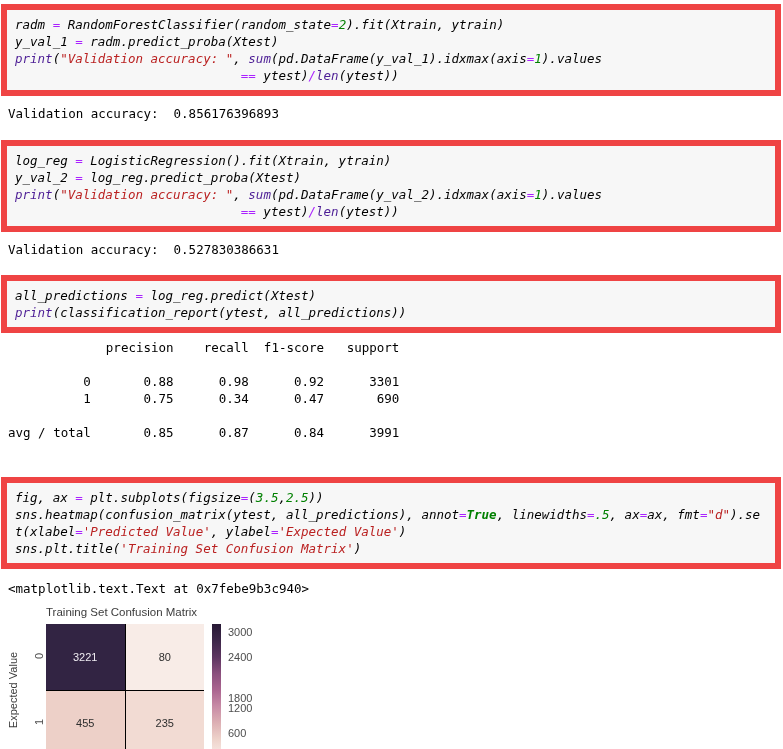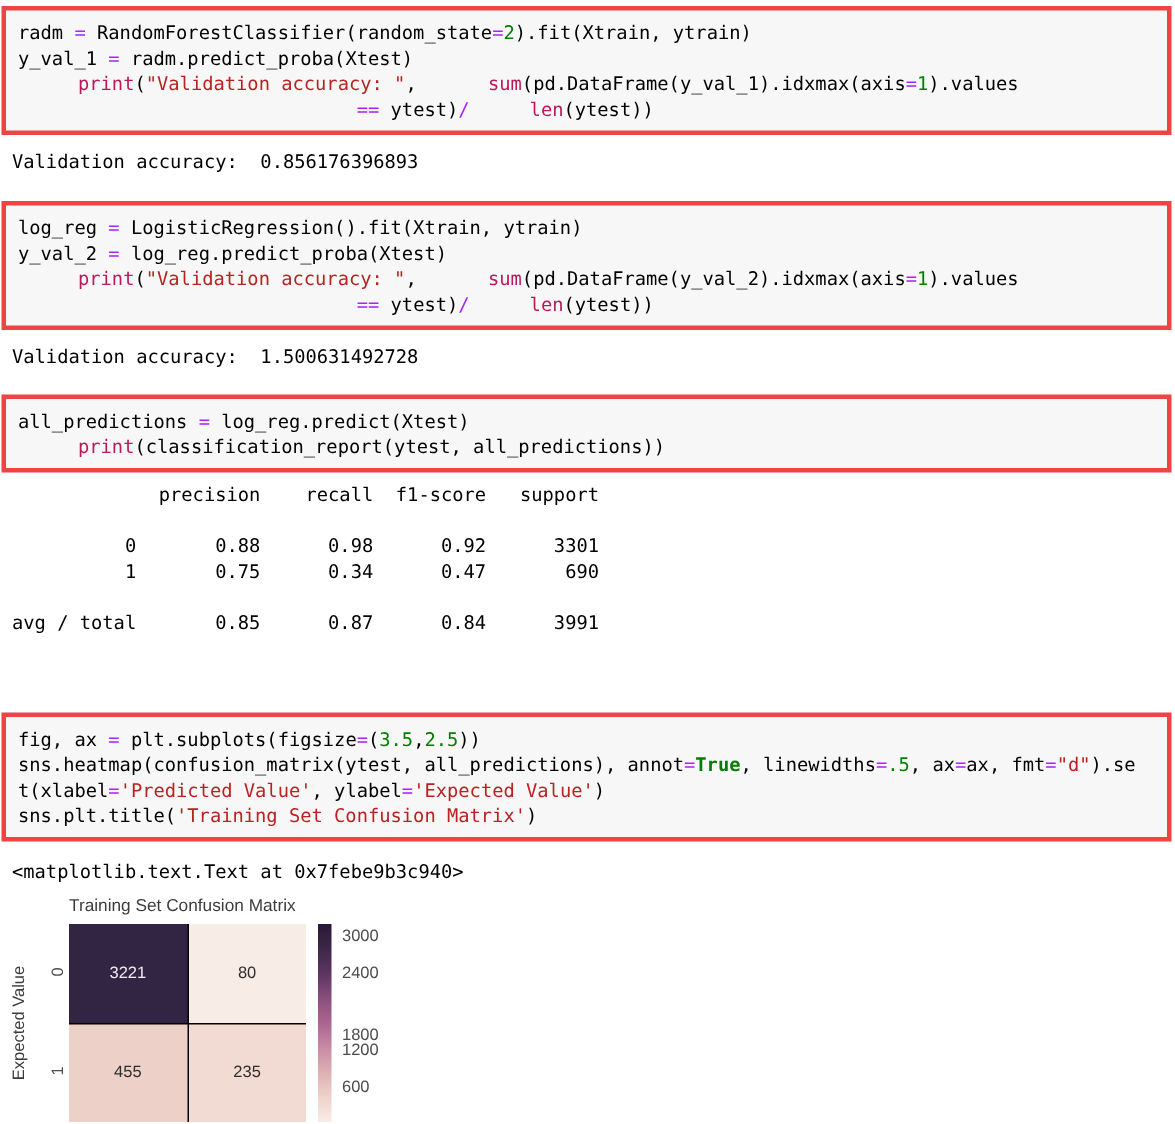--- a/index.html
+++ b/index.html
@@ -1,29 +1,29 @@
 <!DOCTYPE html>
 <html><head>
 <meta charset="utf-8">
 <style>
   html,body{margin:0;padding:0;background:#ffffff;}
   body{width:783px;height:749px;overflow:hidden;font-family:"DejaVu Sans Mono",monospace;}
-  .code-cell{margin:0 2px 0 1px;background:#f7f7f7;border:3px solid #ef4444;padding:6px 4px 6px 8px;}
+  .code-cell{margin:0 2px 0 1px;background:#f7f7f7;border:6px solid #ef4444;padding:6px 4px 6px 8px;font-style:italic;}
   .code-line{font-family:"DejaVu Sans Mono",monospace;font-size:12.5px;line-height:17px;color:#000;white-space:pre;}
   .op{color:#AA22FF;}
   .num{color:#008000;}
   .str{color:#BA2121;}
   .kw{color:#008000;font-weight:bold;}
-  .bi{color:#be185d;margin-left:40px;}
+  .bi{color:#4c1d95;}
   .out{font-family:"DejaVu Sans Mono",monospace;font-size:12.5px;line-height:17px;color:#000;white-space:pre;margin:9px 0 0 8px;}
   #cell-1{margin-top:4px;}
   #cell-2{margin-top:18px;}
   #cell-3{margin-top:17px;}
   #report{margin:6px 0 0 8px;font-family:"DejaVu Sans Mono",monospace;font-size:12.5px;line-height:17px;color:#000;white-space:pre;}
-  #cell-4{margin-top:52px;}
+  #cell-4{margin-top:36px;}
   #out-4{margin-top:11px;}
   .figure{position:relative;margin-top:7px;width:330px;height:193px;font-family:"Liberation Sans",sans-serif;}
   .fig-title{position:absolute;left:46px;top:2px;width:158px;font-size:11.5px;color:#3c3c3c;white-space:nowrap;}
   .hm-grid{position:absolute;left:46px;top:20px;width:158px;height:132px;display:grid;grid-template-columns:1fr 1fr;grid-template-rows:1fr 1fr;gap:1px;background:#000000;}
   .hm-cell{display:flex;align-items:center;justify-content:center;font-size:11px;}
   .ylabel{position:absolute;left:7px;top:86px;transform-origin:0 0;transform:rotate(-90deg) translateX(-50%);font-size:11px;color:#3c3c3c;white-space:nowrap;}
   .ytick{position:absolute;left:33px;transform-origin:0 0;transform:rotate(-90deg) translateX(-50%);font-size:11px;color:#4d4d4d;white-space:nowrap;}
   #ytick-0{top:52px;}
   #ytick-1{top:118px;}
   .xtick{position:absolute;top:153px;width:79px;text-align:center;font-size:11px;color:#4d4d4d;}
@@ -45,21 +45,21 @@
       <div class="code-line"><span>                              </span><span class="op">==</span><span> ytest)</span><span class="op">/</span><span class="bi">len</span><span>(ytest))</span></div>
     </div>
   <div class="out">Validation accuracy:  0.856176396893</div>
 
   <div id="cell-2" class="code-cell">
       <div class="code-line"><span>log_reg </span><span class="op">=</span><span> LogisticRegression().fit(Xtrain, ytrain)</span></div>
       <div class="code-line"><span>y_val_2 </span><span class="op">=</span><span> log_reg.predict_proba(Xtest)</span></div>
       <div class="code-line"><span class="bi">print</span><span>(</span><span class="str">"Validation accuracy: "</span><span>, </span><span class="bi">sum</span><span>(pd.DataFrame(y_val_2).idxmax(axis</span><span class="op">=</span><span class="num">1</span><span>).values</span></div>
       <div class="code-line"><span>                              </span><span class="op">==</span><span> ytest)</span><span class="op">/</span><span class="bi">len</span><span>(ytest))</span></div>
     </div>
-  <div class="out">Validation accuracy:  1.500631492728</div>
+  <div class="out">Validation accuracy:  0.527830386631</div>
 
   <div id="cell-3" class="code-cell">
       <div class="code-line"><span>all_predictions </span><span class="op">=</span><span> log_reg.predict(Xtest)</span></div>
       <div class="code-line"><span class="bi">print</span><span>(classification_report(ytest, all_predictions))</span></div>
     </div>
   <pre id="report">             precision    recall  f1-score   support
 
           0       0.88      0.98      0.92      3301
           1       0.75      0.34      0.47       690
 

